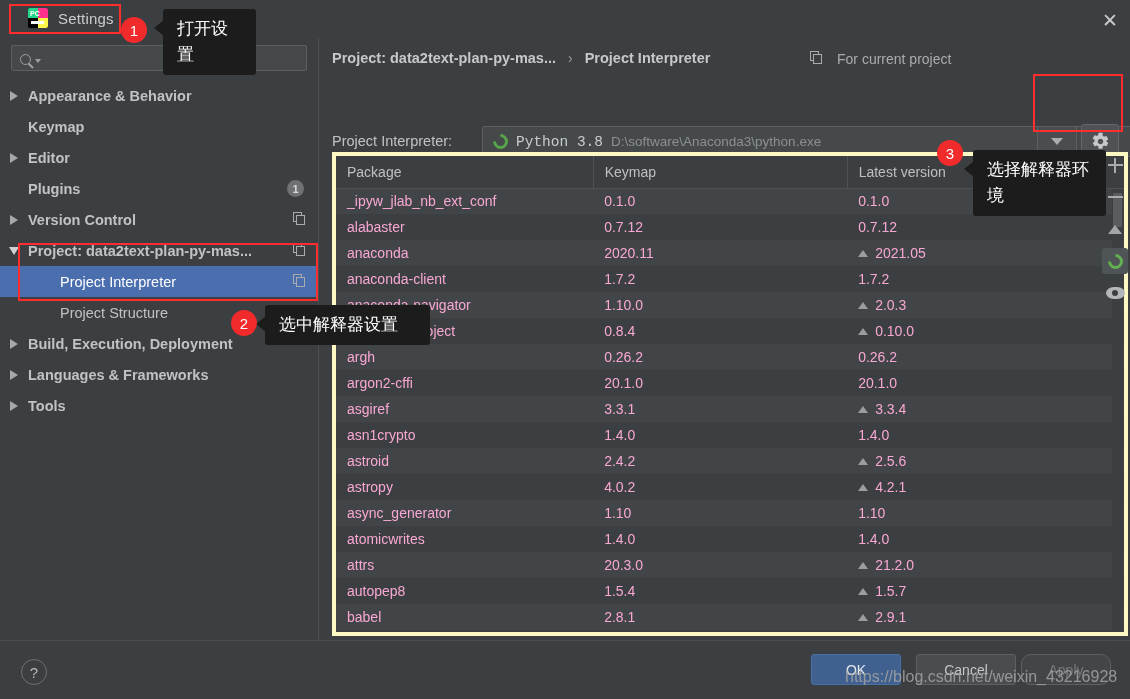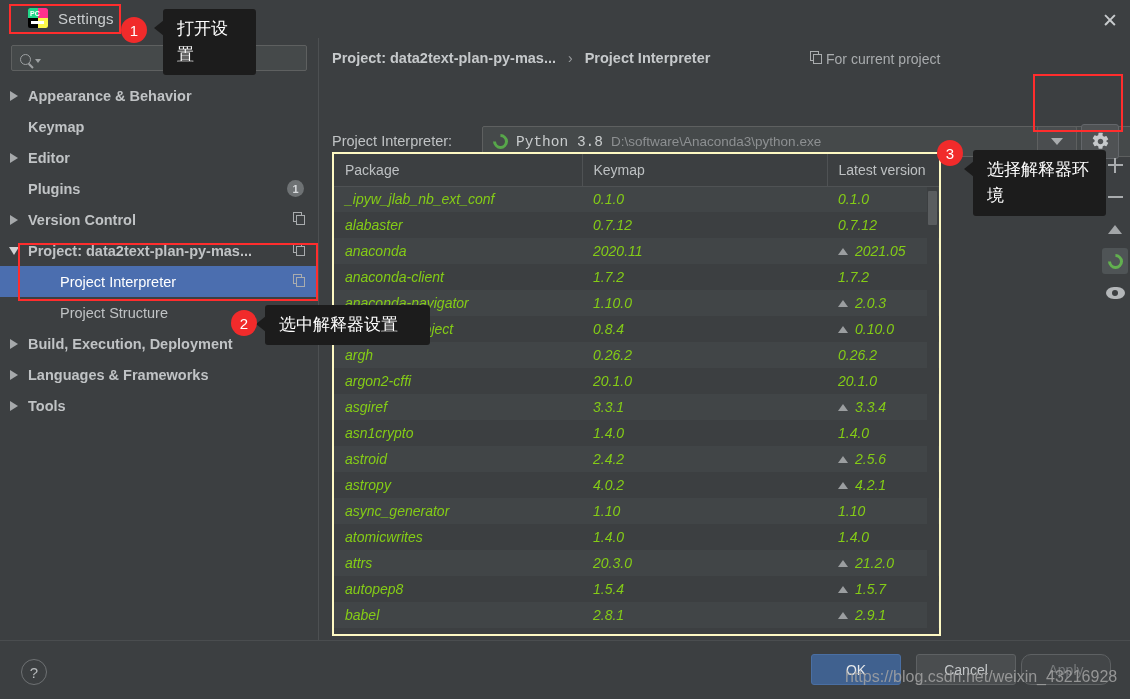--- a/index.html
+++ b/index.html
@@ -137,21 +137,21 @@
     background: #3c3f41;
   }
   .breadcrumb {
     position: absolute; left: 8px; top: 12px;
     display: flex; align-items: center; gap: 12px;
     font-size: 14.5px; font-weight: bold; color: #c6c9cb;
   }
   .crumb-sep { color: #9a9d9f; font-weight: normal; font-size: 14px; }
   .for-project {
     position: absolute; left: 486px; top: 13px;
-    display: flex; gap: 3px;
+    display: flex; gap: 14px;
     font-size: 14px; color: #a9acae;
   }
   .for-project .copy-icon { position: static; width: 13px; height: 13px; display: inline-block; }
 
   .interp-label {
     position: absolute; left: 8px; top: 95px; font-size: 14.5px; color: #c0c3c5;
   }
   .interp-field {
     position: absolute; left: 158px; top: 88px; width: 710px; height: 31px;
     background: #45494a; border: 1px solid #5e6060; border-radius: 2px;
@@ -176,34 +176,34 @@
     border-right: 6px solid transparent; border-top: 7px solid #a9acae;
   }
   .interp-gear {
     position: absolute; left: 757px; top: 86px; width: 38px; height: 35px;
     background: #4f5254; border: 1px solid #63666a; border-radius: 3px;
     display: flex; align-items: center; justify-content: center; cursor: pointer;
   }
 
   
   .table-wrap {
-    position: absolute; left: 8px; top: 114px; width: 609px; height: 484px;
-    border: 2px solid #fef9c3; background: #3c3f41; overflow: hidden;
+    position: absolute; left: 8px; top: 114px; width: 796px; height: 484px;
+    border: 4px solid #fef9c3; background: #3c3f41; overflow: hidden;
   }
   .tbl { width: 100%; border-collapse: collapse; table-layout: fixed; }
   .tbl th {
     height: 32px; text-align: left; font-weight: normal;
     font-size: 14px; color: #bdc0c2; background: #3c3f41;
     padding-left: 11px; border-bottom: 1px solid #4f5254;
     border-right: 1px solid #4f5254;
   }
   .tbl th:last-child { border-right: none; }
   .tbl td {
-    height: 26px; font-size: 14px; color: #84cc16;
-    padding-left: 11px; white-space: nowrap; overflow: hidden; font-style: italic;
+    height: 26px; font-size: 14px; color: #f9a8d4;
+    padding-left: 11px; white-space: nowrap; overflow: hidden;
   }
   .tbl tr.odd td { background: #414547; }
   .tbl tr.even td { background: #3c3f41; }
   .col-pkg { width: 248px; }
   .col-ver { width: 245px; }
   .col-latest { width: 267px; }
   .uparrow {
     display: inline-block; width: 0; height: 0; vertical-align: middle;
     border-left: 5px solid transparent; border-right: 5px solid transparent;
     border-bottom: 7px solid #9b9ea0; margin-right: 7px; margin-bottom: 2px;

